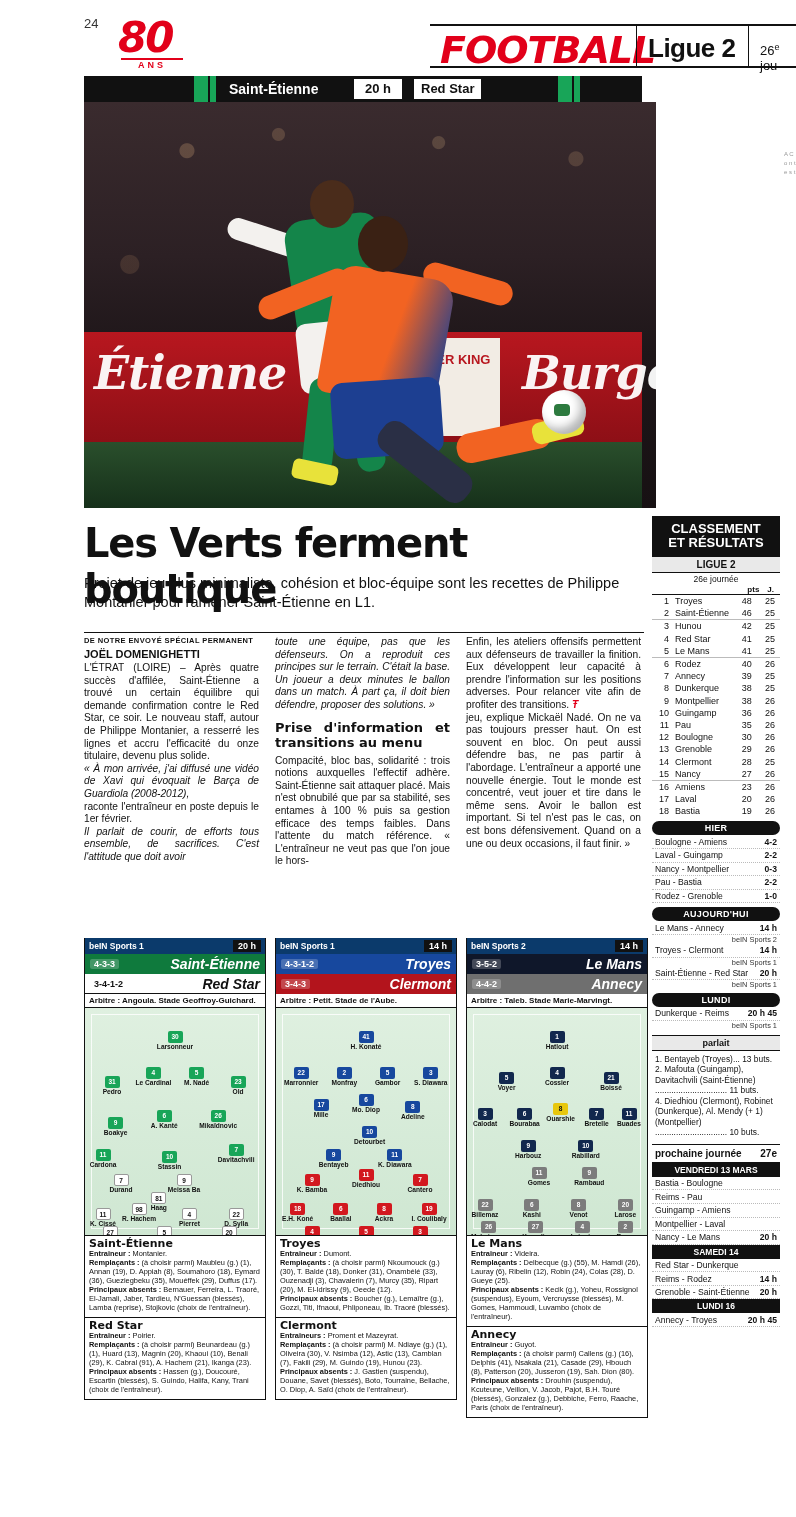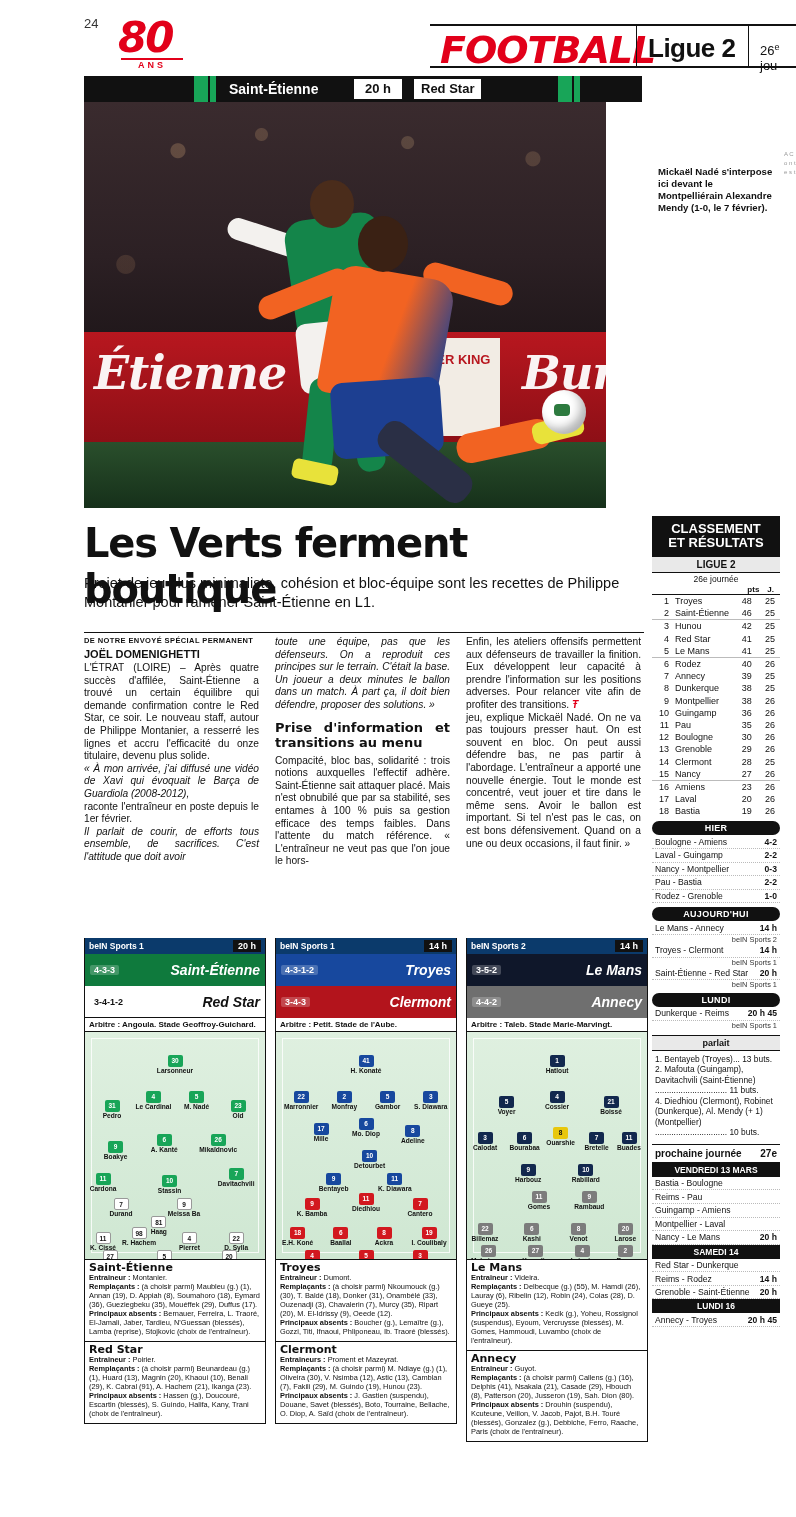--- a/index.html
+++ b/index.html
@@ -31,21 +31,21 @@
   
   .photo-wrap { position:absolute; left:84px; top:76px; width:558px; height:432px; }
   .photo-banner { position:absolute; left:0; top:0; width:558px; height:26px; background:#111; }
   .banner-green-l { position:absolute; left:110px; top:0; width:14px; height:26px; background:#18a558; }
   .banner-green-r { position:absolute; left:474px; top:0; width:14px; height:26px; background:#18a558;}
   .banner-stripe-l { position:absolute; left:126px; top:0; width:6px; height:26px; background:#18a558;}
   .banner-stripe-r { position:absolute; left:490px; top:0; width:6px; height:26px; background:#18a558;}
   .team-home { position:absolute; left:145px; top:5px; font-weight:bold; font-size:14px; color:#fff; }
   .time-box { position:absolute; left:270px; top:3px; width:48px; height:20px; background:#fff; color:#111; font-weight:bold; font-size:13px; text-align:center; line-height:20px; }
   .team-away { position:absolute; left:330px; top:3px; height:20px; background:#fff; color:#111; font-weight:bold; font-size:13px; padding:0 7px; line-height:20px; }
-  .photo { position:absolute; left:0; top:26px; width:522px; height:406px; overflow:hidden; background:#241b22;text-align:center; }
+  .photo { position:absolute; left:0; top:26px; width:572px; height:406px; overflow:hidden; background:#241b22;text-align:center; }
 
   
   .crowd { position:absolute; inset:0;
     background:
       radial-gradient(circle at 18% 12%, rgba(255,200,140,.22) 0 7px, transparent 8px),
       radial-gradient(circle at 34% 8%, rgba(255,200,140,.18) 0 6px, transparent 7px),
       radial-gradient(circle at 62% 10%, rgba(255,210,150,.18) 0 6px, transparent 7px),
       radial-gradient(circle at 86% 14%, rgba(255,200,140,.16) 0 7px, transparent 8px),
       radial-gradient(circle at 8% 40%, rgba(255,190,130,.12) 0 9px, transparent 10px),
       linear-gradient(180deg,#3a2b2e 0%, #2c2024 38%, #1e1619 62%, #171113 100%);
@@ -124,21 +124,21 @@
   .day-h { background:#111; color:#fff; font-weight:bold; font-size:8.5px; text-align:center; padding:2px 0; }
 
   
   .panels { position:absolute; left:84px; top:938px; width:560px; }
   .panel { position:absolute; top:0; width:182px; }
   .p1 { left:0; } .p2 { left:191px; } .p3 { left:382px; }
 
   .pbar { height:16px; background:#0b3a6b; color:#fff; font-size:8.5px; display:flex; align-items:center; justify-content:space-between; padding:0 4px; }
   .pbar .ch { font-weight:bold; }
   .pbar .tm { background:#111; color:#fff; font-weight:bold; font-size:9px; padding:1px 5px; }
-  .tbar { height:32px; display:flex; align-items:center; justify-content:space-between; padding:0 5px; color:#fff; font-weight:bold; }
+  .tbar { height:20px; display:flex; align-items:center; justify-content:space-between; padding:0 5px; color:#fff; font-weight:bold; }
   .tbar .form { font-size:9px; background:rgba(255,255,255,.22); padding:0 4px; border-radius:2px;}
   .tbar .nm { font-size:14px; font-style:italic; }
   .t-green { background:#0f7a3d; }
   .t-blue  { background:#17489e; }
   .t-navy  { background:#0f172a; }
   .t-red   { background:#b3141c; }
   .t-white { background:#ffffff; color:#111; border-bottom:1px solid #111;}
   .t-grey  { background:#6f6f6f; }
   .ref { font-size:8px; font-weight:bold; padding:2px 4px; border-bottom:1px solid #111; }
 
@@ -247,21 +247,20 @@
     <p class="ital">toute une équipe, pas que les défenseurs. On a reproduit ces principes sur le terrain. C'était la base. Un joueur a deux minutes le ballon dans un match. À part ça, il doit bien défendre, proposer des solutions. »</p>
     <div class="subhead">Prise d'information et transitions au menu</div>
     <p>Compacité, bloc bas, solidarité : trois notions auxquelles l'effectif adhère. Saint-Étienne sait attaquer placé. Mais n'est obnubilé que par sa stabilité, ses entames à 100 % puis sa gestion efficace des temps faibles. Dans l'attente du match référence. « L'entraîneur ne veut pas que l'on joue le hors-</p>
   </div>
 
   <div class="col c3">
     <p><span>Enfin, les ateliers offensifs permettent aux défenseurs de travailler la finition. Eux développent leur capacité à prendre l'information sur les positions adverses. Pour relancer vite afin de profiter des transitions.</span> <span class="endmark">Ŧ</span></p>
     <p>jeu, explique Mickaël Nadé. On ne va pas toujours presser haut. On est souvent en bloc. On peut aussi défendre bas, ne pas partir à l'abordage. L'entraîneur a apporté une nouvelle énergie. Tout le monde est concentré, veut jouer et tire dans le même sens. Avoir le ballon est important. Si tel n'est pas le cas, on est bons défensivement. Quand on a une ou deux occasions, il faut finir. »</p>
   </div>
 
-  <div class="caption">Mickaël Nadé s'interpose ici devant le Montpelliérain Alexandre Mendy (1-0, le 7 février).</div>
   <div class="rail-ghost">A C o n t e s t</div>
 
   <div class="clsbox">
     <div class="cls-title">
       <div>CLASSEMENT</div>
       <div>ET RÉSULTATS</div>
     </div>
     <div class="cls-l2">LIGUE 2</div>
     <div class="cls-j">26e journée</div>
     <div class="cls-head">

